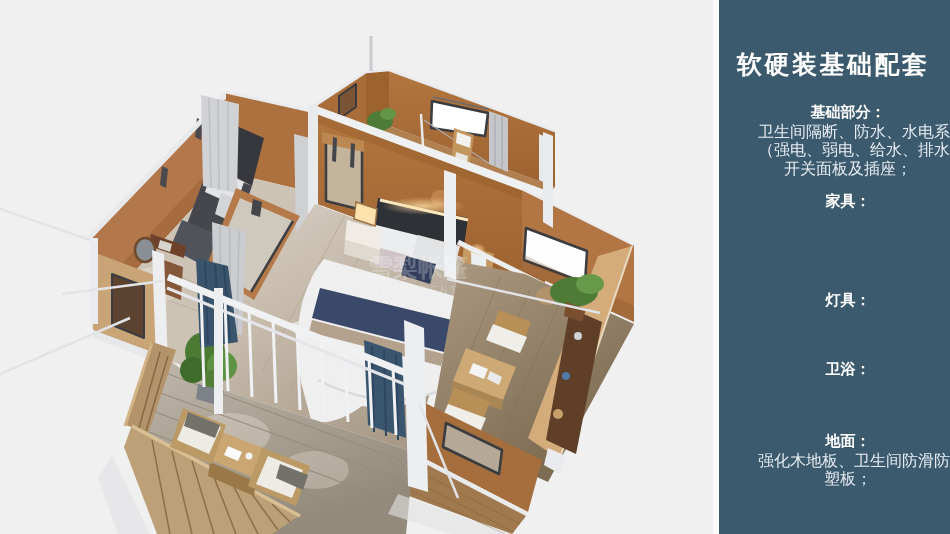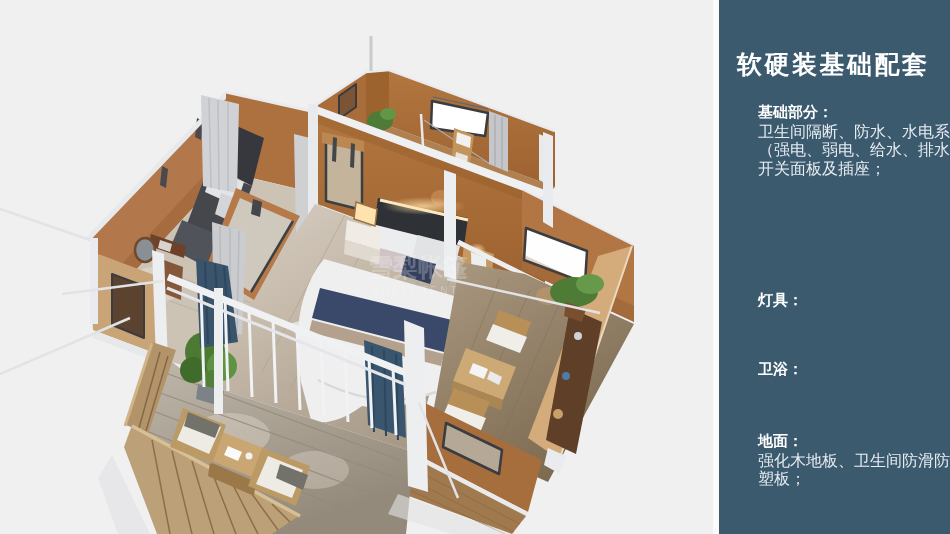--- a/index.html
+++ b/index.html
@@ -1,19 +1,19 @@
 <!DOCTYPE html>
 <html><head>
 <meta charset="utf-8">
 <style>
   html,body{margin:0;padding:0;}
   body{width:950px;height:534px;overflow:hidden;font-family:"Liberation Sans",sans-serif;background:#f0f0f1;position:relative;}
   #scene{position:absolute;left:0;top:0;}
   #panelwhite{position:absolute;left:713px;top:0;width:6px;height:534px;background:#fbfbfc;}
-  #panel{position:absolute;left:719px;top:0;width:231px;height:534px;background:#3c5a6e;}
+  #panel{position:absolute;left:719px;top:0;width:231px;height:534px;background:#3c5a6e;text-align:center;}
   #panel h1{color:#fff;font-size:25px;font-weight:bold;letter-spacing:2.5px;margin:0;position:absolute;left:18px;top:48px;}
   .sec{position:absolute;left:39px;width:180px;color:#e9eef2;}
   .sec .h{color:#fff;font-size:15px;line-height:18px;font-weight:bold;margin:0 0 2px 0;}
   .sec .b{font-size:16px;line-height:18.3px;margin:0;color:#e6ecf1;white-space:nowrap;letter-spacing:0px;}
 </style>
 </head>
 <body>
 
 <svg id="scene" width="950" height="534" viewBox="0 0 950 534">
   <defs>
@@ -403,20 +403,21 @@
 <div id="panel">
 
   <h1>软硬装基础配套</h1>
 
   <div class="sec" style="top:103px;">
     <p class="h">基础部分：</p>
     <p class="b">卫生间隔断、防水、水电系统<br>（强电、弱电、给水、排水）、<br>开关面板及插座；</p>
   </div>
 
   <div class="sec" style="top:192px;">
+    <p class="h">家具：</p>
   </div>
 
   <div class="sec" style="top:291px;">
     <p class="h">灯具：</p>
   </div>
 
   <div class="sec" style="top:360px;">
     <p class="h">卫浴：</p>
   </div>
 

